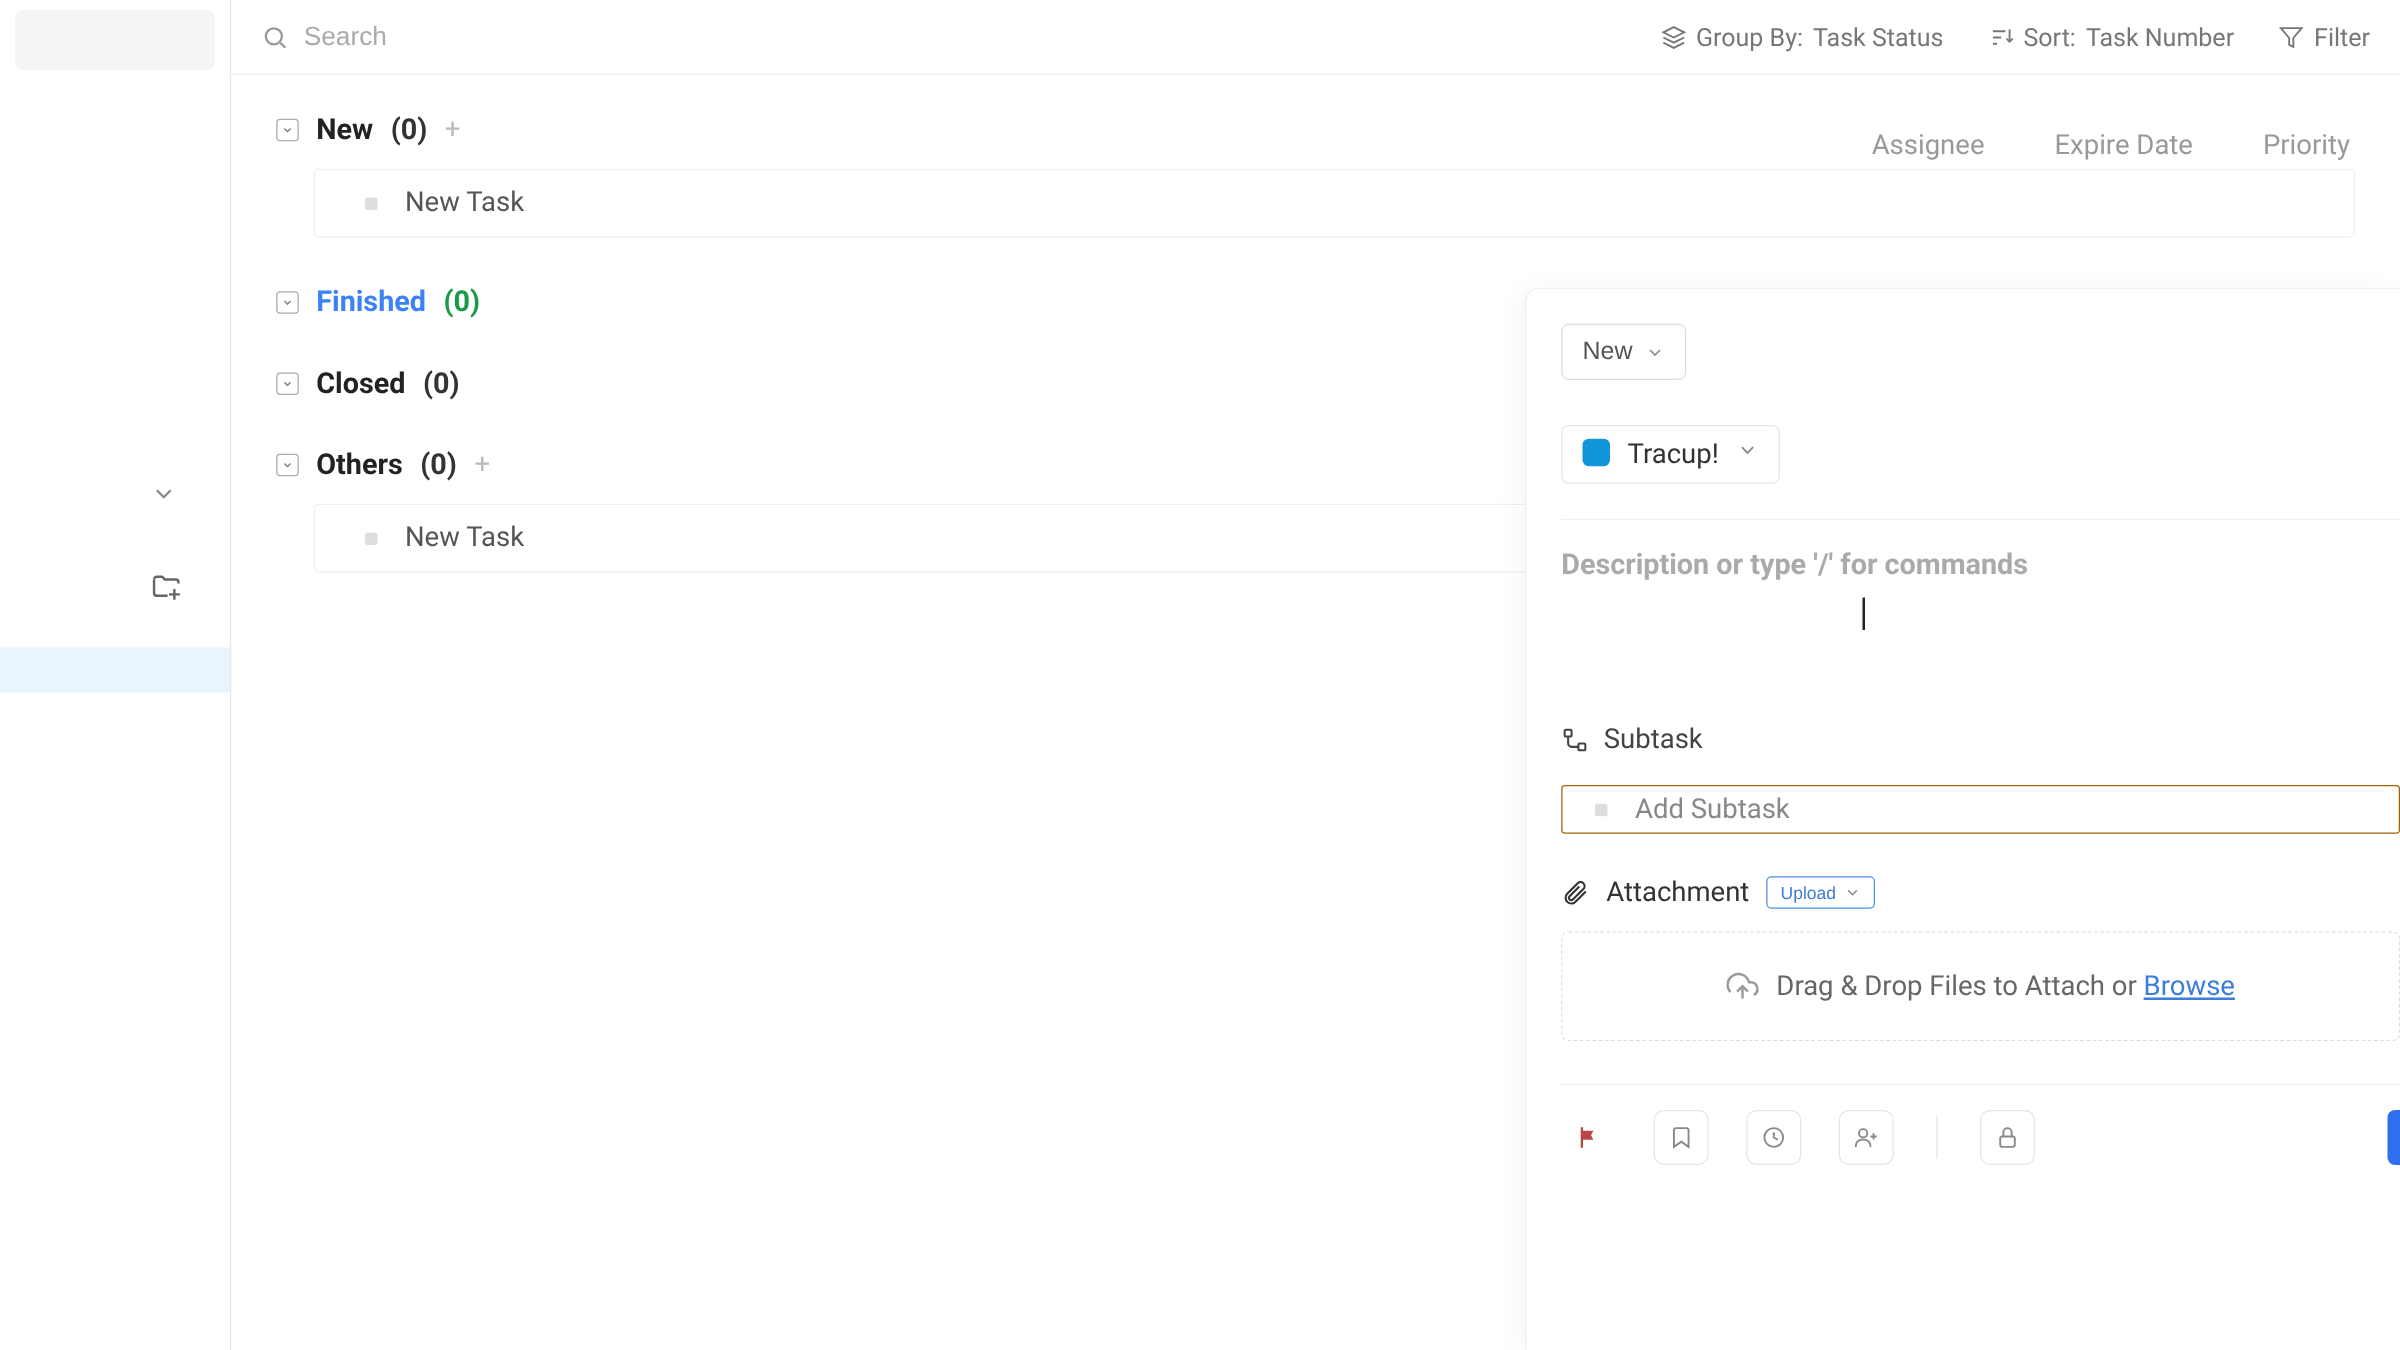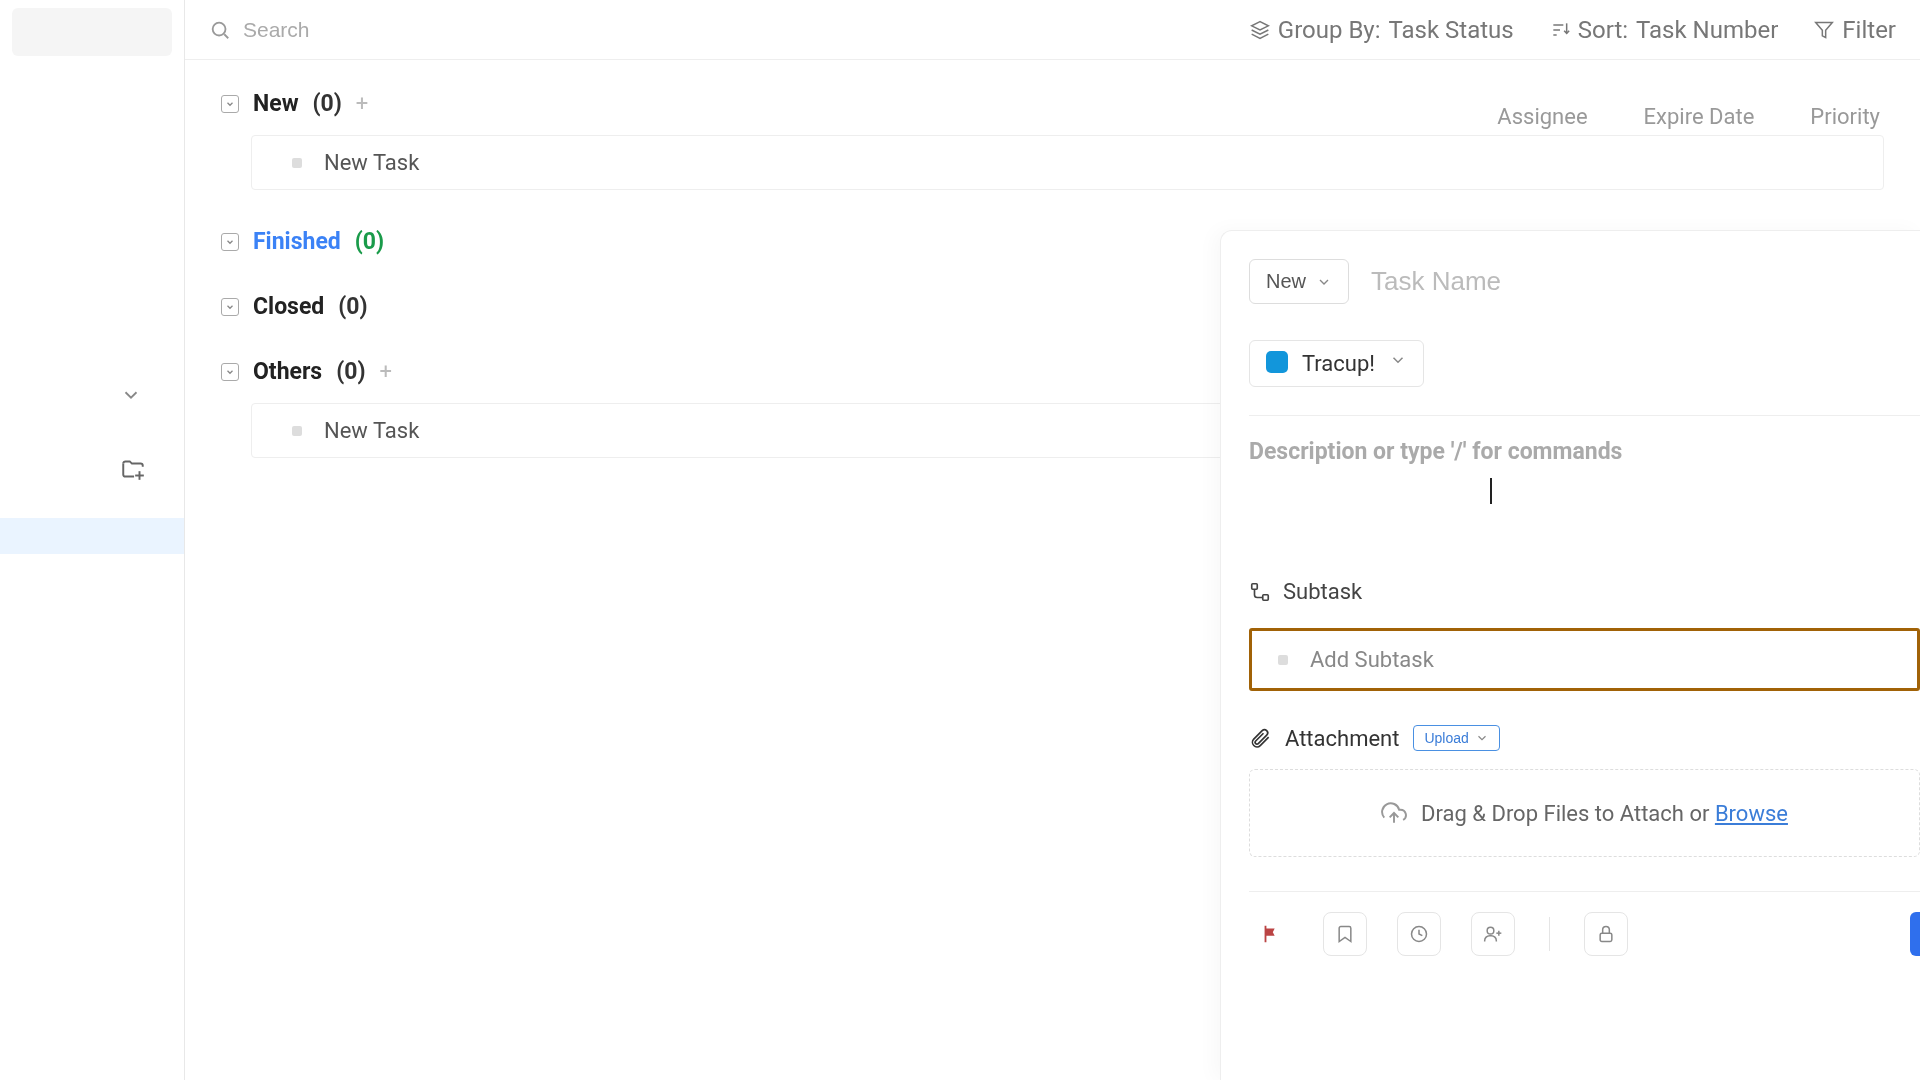--- a/index.html
+++ b/index.html
@@ -76,21 +76,21 @@
     color: #4c1d95;
     outline: none;
     width: 400px;
   }
   .search-input::placeholder { color: #aaa; }
   .topbar-actions {
     display: flex;
     align-items: center;
     gap: 36px;
     color: #777;
-    font-size: 24px;
+    font-size: 20px;
   }
   .tb-action {
     display: flex;
     align-items: center;
     gap: 8px;
     cursor: pointer;
   }
   .icon { display: inline-flex; align-items: center; justify-content: center; }
 
   .list-area {
@@ -236,23 +236,23 @@
     display: flex;
     align-items: center;
     gap: 12px;
     font-size: 22px;
     color: #444;
     margin-top: 34px;
     margin-bottom: 24px;
   }
 
   .subtask-row {
-    border: 3px solid #a16207;
+    border: 1px solid #a16207;
     border-radius: 3px;
-    padding: 16px 26px;
+    padding: 6px 26px;
     display: flex;
     align-items: center;
     gap: 22px;
     font-size: 22px;
     color: #888;
     margin-right: 0;
   }
 
   .attachment-header {
     display: flex;
@@ -461,21 +461,20 @@
   <div class="panel">
     <div class="panel-row1">
       <button class="status-btn">
         <span>New</span>
         <span class="icon chevron-down">
           <svg width="16" height="16" viewBox="0 0 24 24" fill="none" stroke="currentColor" stroke-width="2">
               <polyline points="6 9 12 15 18 9"></polyline>
             </svg>
         </span>
       </button>
-      <input class="task-name-input" placeholder="Task Name" style="">
     </div>
 
     <div class="project-chip-row">
       <div class="project-chip">
         <span class="chip-color"></span>
         <span>Tracup!</span>
         <span class="icon chevron-down">
           <svg width="18" height="18" viewBox="0 0 24 24" fill="none" stroke="currentColor" stroke-width="2">
               <polyline points="6 9 12 15 18 9"></polyline>
             </svg>

